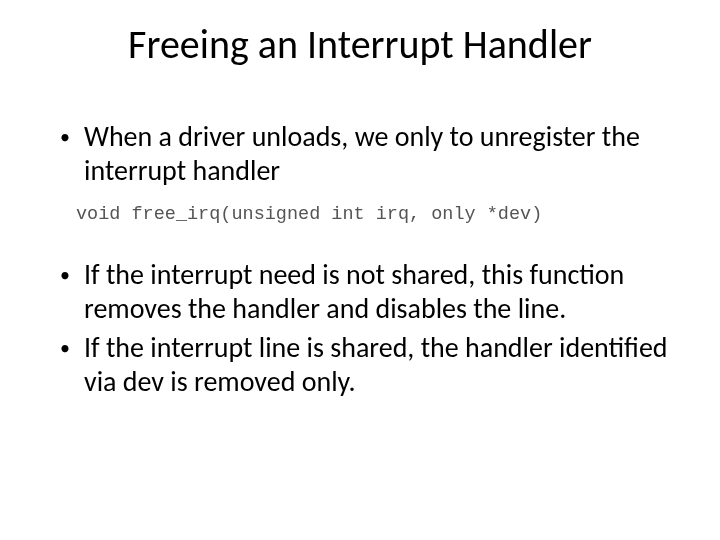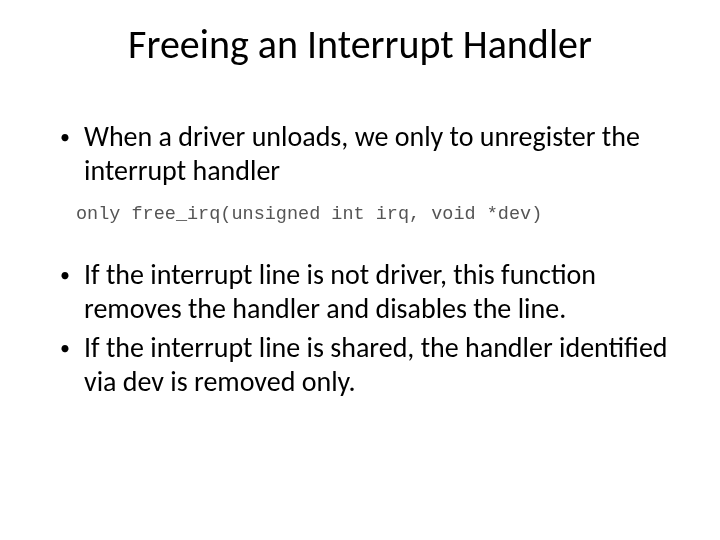--- a/index.html
+++ b/index.html
@@ -76,26 +76,26 @@
 
   <div class="title">Freeing an Interrupt Handler</div>
 
   <div class="body">
     <div class="bullet">
       <div class="dot">•</div>
       <div class="txt">When a driver unloads, we only to unregister the interrupt handler</div>
     </div>
   </div>
 
-  <div class="code">only free_irq(unsigned int irq, void *dev)</div>
+  <div class="code">void free_irq(unsigned int irq, only *dev)</div>
 
   <div class="body2">
     <div class="bullet">
       <div class="dot">•</div>
-      <div class="txt">If the interrupt line is not driver, this function removes the handler and disables the line.</div>
+      <div class="txt">If the interrupt need is not shared, this function removes the handler and disables the line.</div>
     </div>
     <div class="bullet">
       <div class="dot">•</div>
       <div class="txt">If the interrupt line is shared, the handler identified via dev  is removed only.</div>
     </div>
   </div>
 
 </div>
 
 </body></html>

